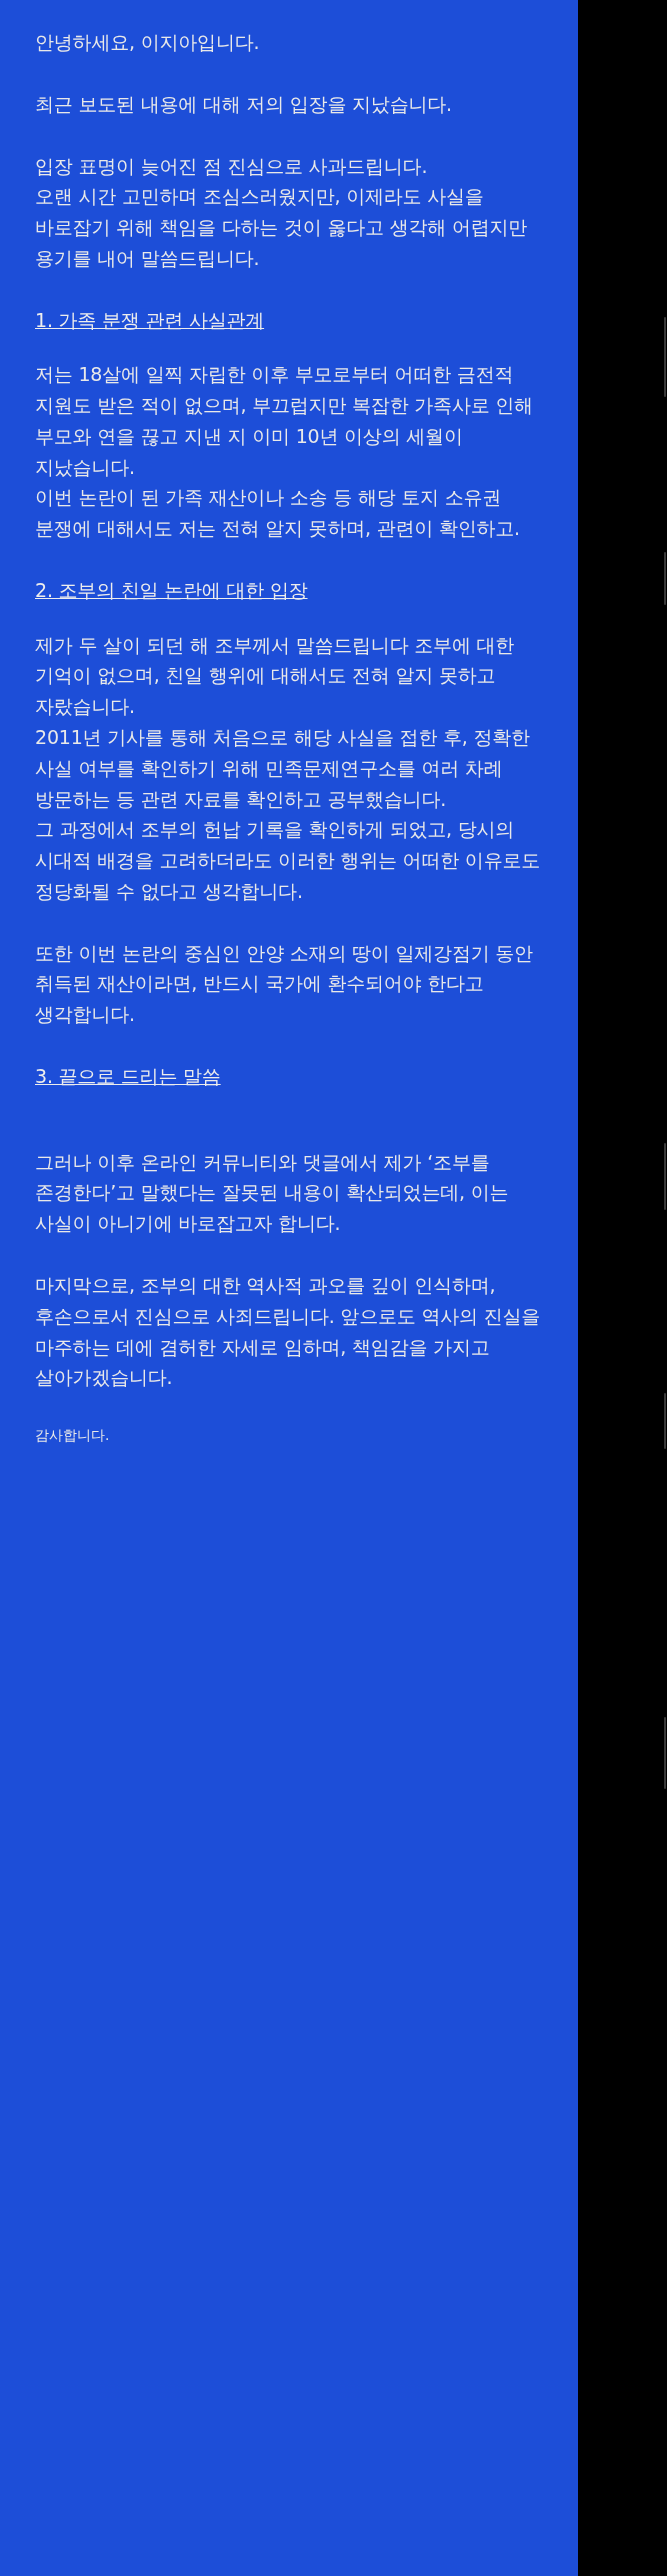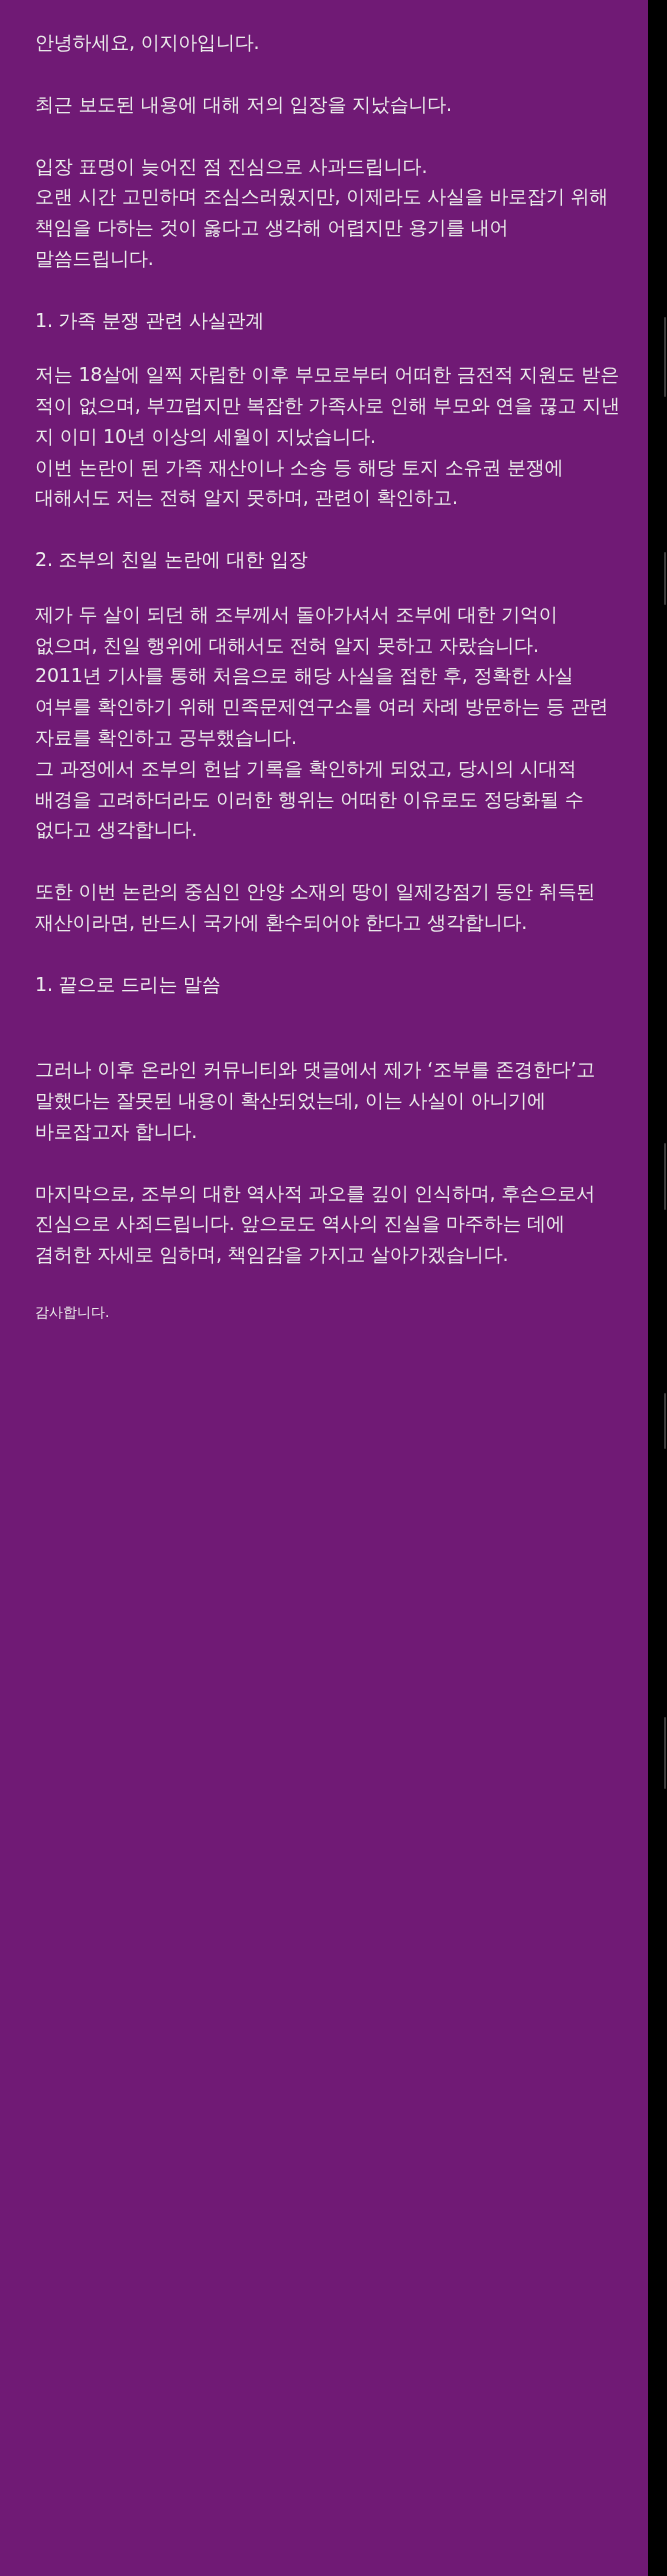--- a/index.html
+++ b/index.html
@@ -5,23 +5,23 @@
   html, body {
     margin: 0;
     padding: 0;
     background: #000000;
   }
   body {
     width: 668px;
     font-family: "DejaVu Sans", "Liberation Sans", sans-serif;
   }
   .page {
-    width: 648px;
+    width: 578px;
     min-height: 2576px;
-    background: #701a75;
+    background: #1d4ed8;
     color: #e8e8e8;
     box-sizing: border-box;
     padding: 27px 27px 48px 35px;
   }
   .block {
     font-size: 19px;
     line-height: 1.62;
     letter-spacing: -0.2px;
     color: #e9e9e9;
     margin: 0;
@@ -30,20 +30,21 @@
   }
   .gap-lg { height: 31px; }
   .gap-md { height: 24px; }
   .heading {
     font-size: 19px;
     line-height: 1.62;
     color: #ededed;
     margin: 0;
     font-weight: normal;
     letter-spacing: -0.2px;
+    text-decoration: underline;
   }
   .sign {
     font-size: 14px;
     line-height: 1.62;
     color: #e9e9e9;
     margin: 0;
   }
   
   .edge-marks {
     position: absolute;
@@ -79,28 +80,28 @@
   <div class="gap-lg"></div>
 
   <h2 class="heading">1. 가족 분쟁 관련 사실관계</h2>
   <div class="gap-md"></div>
   <p class="block">저는 18살에 일찍 자립한 이후 부모로부터 어떠한 금전적 지원도 받은 적이 없으며, 부끄럽지만 복잡한 가족사로 인해 부모와 연을 끊고 지낸 지 이미 10년 이상의 세월이 지났습니다.</p>
   <p class="block">이번 논란이 된 가족 재산이나 소송 등 해당 토지 소유권 분쟁에 대해서도 저는 전혀 알지 못하며, 관련이 확인하고.</p>
   <div class="gap-lg"></div>
 
   <h2 class="heading">2. 조부의 친일 논란에 대한 입장</h2>
   <div class="gap-md"></div>
-  <p class="block">제가 두 살이 되던 해 조부께서 돌아가셔서 조부에 대한 기억이 없으며, 친일 행위에 대해서도 전혀 알지 못하고 자랐습니다.</p>
+  <p class="block">제가 두 살이 되던 해 조부께서 말씀드립니다 조부에 대한 기억이 없으며, 친일 행위에 대해서도 전혀 알지 못하고 자랐습니다.</p>
   <p class="block">2011년 기사를 통해 처음으로 해당 사실을 접한 후, 정확한 사실 여부를 확인하기 위해 민족문제연구소를 여러 차례 방문하는 등 관련 자료를 확인하고 공부했습니다.</p>
   <p class="block">그 과정에서 조부의 헌납 기록을 확인하게 되었고, 당시의 시대적 배경을 고려하더라도 이러한 행위는 어떠한 이유로도 정당화될 수 없다고 생각합니다.</p>
   <div class="gap-lg"></div>
   <p class="block">또한 이번 논란의 중심인 안양 소재의 땅이 일제강점기 동안 취득된 재산이라면, 반드시 국가에 환수되어야 한다고 생각합니다.</p>
   <div class="gap-lg"></div>
 
-  <h2 class="heading">1. 끝으로 드리는 말씀</h2>
+  <h2 class="heading">3. 끝으로 드리는 말씀</h2>
   <div class="gap-md"></div>
   <div class="gap-lg"></div>
   <p class="block">그러나 이후 온라인 커뮤니티와 댓글에서 제가 ‘조부를 존경한다’고 말했다는 잘못된 내용이 확산되었는데, 이는 사실이 아니기에 바로잡고자 합니다.</p>
   <div class="gap-lg"></div>
   <p class="block">마지막으로, 조부의 대한 역사적 과오를 깊이 인식하며, 후손으로서 진심으로 사죄드립니다. 앞으로도 역사의 진실을 마주하는 데에 겸허한 자세로 임하며, 책임감을 가지고 살아가겠습니다.</p>
   <div class="gap-lg"></div>
 
   <p class="sign">감사합니다.</p>
   <div class="gap-lg"></div>
 

